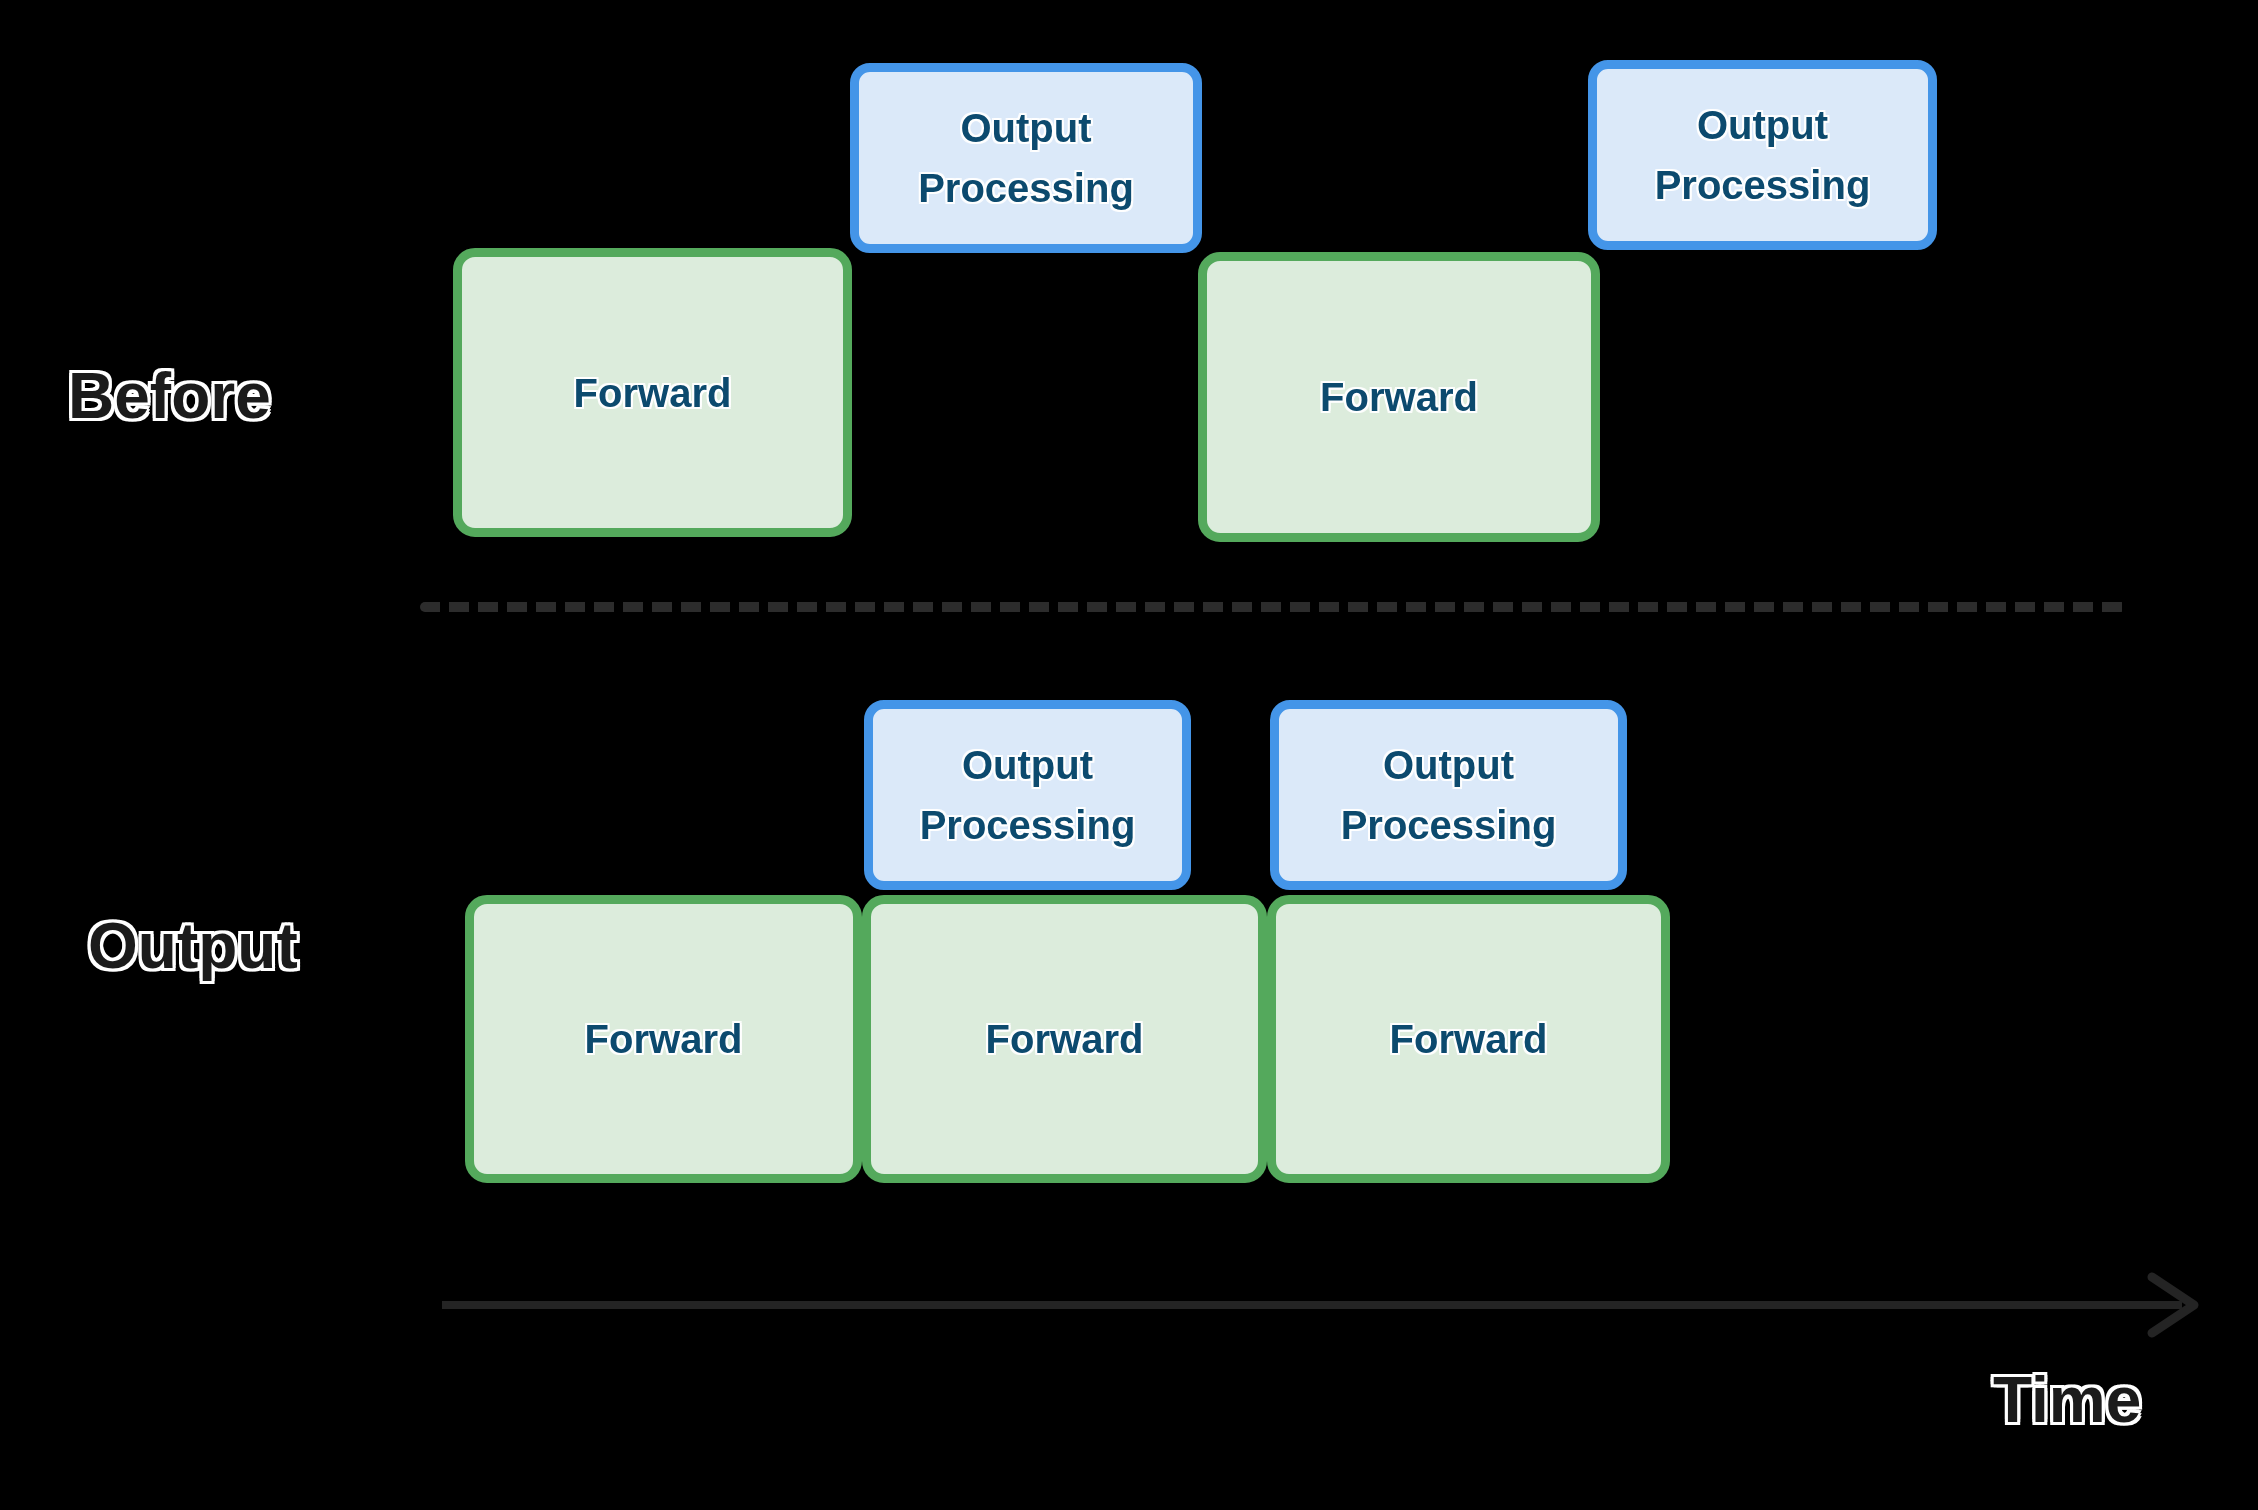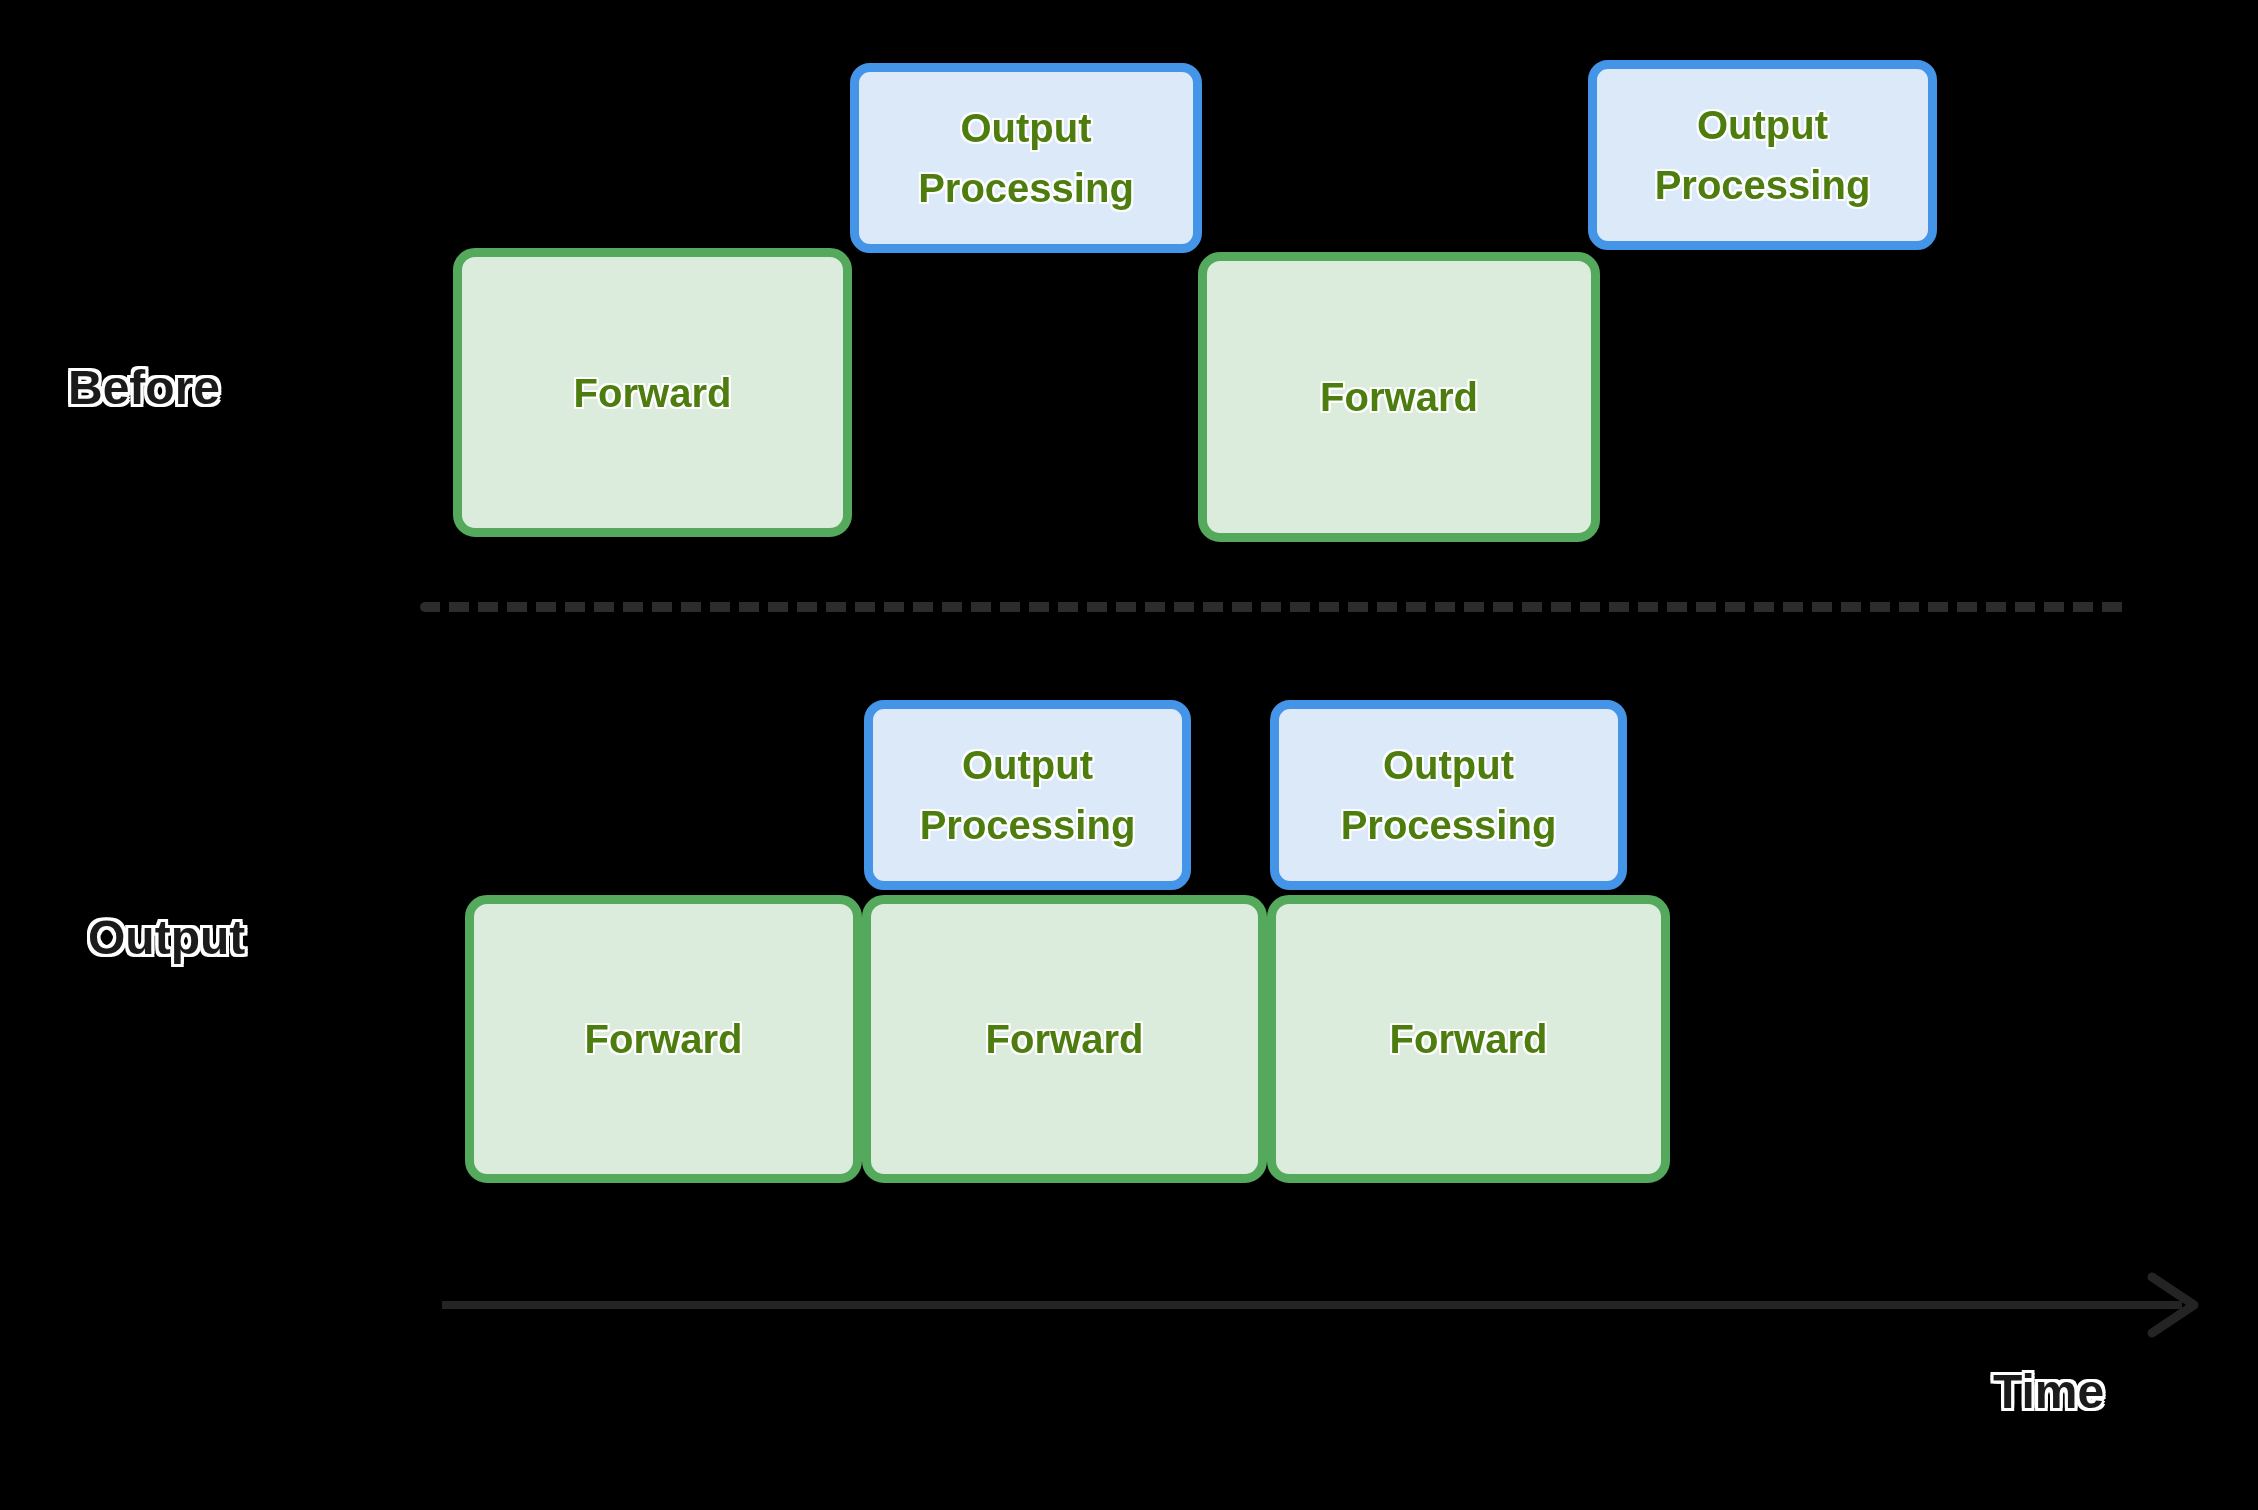--- a/index.html
+++ b/index.html
@@ -12,21 +12,21 @@
   }
   
   .box{
     position:absolute;
     box-sizing:border-box;
     display:flex;align-items:center;justify-content:center;
     text-align:center;
     font-weight:bold;
     font-size:40px;
     line-height:1.5;
-    color:#4d7c0f;
+    color:#0c4a6e;
     text-shadow:
       -2px -2px 0 rgba(255,255,255,.85), 2px -2px 0 rgba(255,255,255,.85),
       -2px  2px 0 rgba(255,255,255,.85), 2px  2px 0 rgba(255,255,255,.85),
       -2px  0   0 rgba(255,255,255,.85), 2px  0   0 rgba(255,255,255,.85),
        0   -2px 0 rgba(255,255,255,.85), 0    2px 0 rgba(255,255,255,.85);
   }
   .box.green{
     background:#dcecdc;
     border:9px solid #54a95c;
     border-radius:22px;
@@ -36,21 +36,21 @@
     background:#dbe9f9;
     border:9px solid #4495e8;
     border-radius:20px;
     z-index:1;
   }
   .box .lbl{display:block;padding:0 18px;}
   
   .outlined-label{
     position:absolute;
     font-weight:bold;
-    font-size:48px;
+    font-size:64px;
     line-height:1;
     color:#1b1b1b;
     text-shadow:
       -3px -3px 0 #ffffff, 3px -3px 0 #ffffff,
       -3px  3px 0 #ffffff, 3px  3px 0 #ffffff,
       -3px  0   0 #ffffff, 3px  0   0 #ffffff,
        0   -3px 0 #ffffff, 0    3px 0 #ffffff;
     z-index:3;
   }
   

